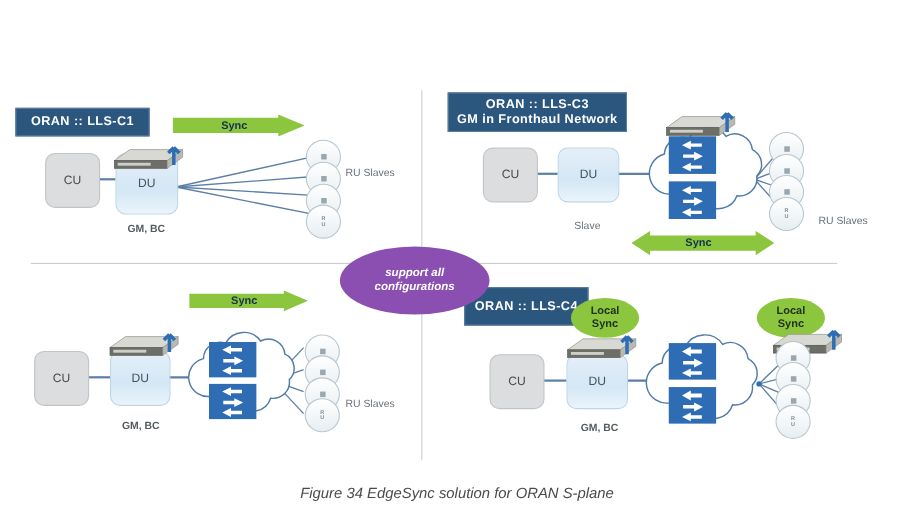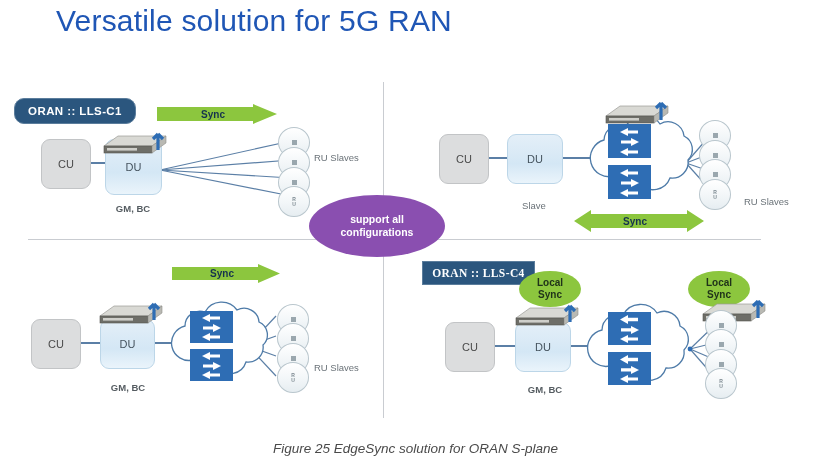--- a/index.html
+++ b/index.html
@@ -76,27 +76,26 @@
   .figcap{position:absolute;left:0;top:441px;width:831px;text-align:center;
           color:#4a4a4a;font-size:13.5px;font-style:italic;
           font-family:"Liberation Sans","DejaVu Sans",sans-serif;}
 </style>
 </head>
 <body>
 
 <div class="stage">
 
   <div class="title">
-    <span>Versatile  solution for 5G RAN</span>
   </div>
 
   <div class="vdiv"></div>
   <div class="hdiv"></div>
 
-  <div class="badge" style="left:14px;top:98px;width:122px;height:26px;border-radius:10px;">
+  <div class="badge" style="left:14px;top:98px;width:122px;height:26px;">
     <span>ORAN :: LLS-C1</span>
   </div>
 
   <div class="sync-arrow" style="left:157px;top:104px;width:120px;height:20px;">
     <svg width="120" height="20" viewBox="0 0 120 20">
       <polygon points="0,3 96,3 96,0 120,10 96,20 96,17 0,17" fill="#8CC63E"></polygon>
     </svg>
     <span class="lbl">Sync</span>
   </div>
 
@@ -139,20 +138,24 @@
     <i></i>
   </div>
   <div class="ru" style="left:278px;top:186px;width:30px;height:29px;">
     <b>R</b>
     <b>U</b>
   </div>
   <div class="cap" style="left:314px;top:152px;width:62px;text-align:left;">
     <span>RU Slaves</span>
   </div>
 
+  <div class="badge" style="left:407px;top:84px;width:163px;height:36px;">
+    <span>ORAN :: LLS-C3</span>
+    <span>GM in Fronthaul Network</span>
+  </div>
 
   <svg class="lines" width="831" height="469">
     <line x1="487" y1="158" x2="507" y2="158" stroke="#5B7FA6" stroke-width="2"></line>
     <line x1="561" y1="158" x2="592" y2="158" stroke="#5B7FA6" stroke-width="2"></line>
     <line x1="686" y1="163" x2="712" y2="133" stroke="#5B7FA6" stroke-width="1.2"></line>
     <line x1="686" y1="163" x2="712" y2="153" stroke="#5B7FA6" stroke-width="1.2"></line>
     <line x1="686" y1="163" x2="712" y2="172" stroke="#5B7FA6" stroke-width="1.2"></line>
     <line x1="686" y1="163" x2="712" y2="192" stroke="#5B7FA6" stroke-width="1.2"></line>
     <circle cx="686" cy="163" r="2.4" fill="#2E6DB4"></circle>
   </svg>
@@ -296,21 +299,21 @@
     <i></i>
   </div>
   <div class="ru" style="left:277px;top:362px;width:30px;height:29px;">
     <b>R</b>
     <b>U</b>
   </div>
   <div class="cap" style="left:314px;top:362px;width:62px;text-align:left;">
     <span>RU Slaves</span>
   </div>
 
-  <div class="badge" style="left:422px;top:261px;width:113px;height:24px;font-family:Liberation Serif, serif;">
+  <div class="badge" style="left:422px;top:261px;width:113px;height:35px;">
     <span>ORAN :: LLS-C4</span>
   </div>
 
   <div class="gell" style="left:519px;top:258px;width:62px;height:36px;">
     <span>Local</span>
     <span>Sync</span>
   </div>
   <div class="gell" style="left:688px;top:258px;width:62px;height:36px;">
     <span>Local</span>
     <span>Sync</span>
@@ -386,22 +389,22 @@
     <i></i>
   </div>
   <div class="ru" style="left:705px;top:349px;width:30px;height:29px;">
     <i></i>
   </div>
   <div class="ru" style="left:705px;top:368px;width:30px;height:29px;">
     <b>R</b>
     <b>U</b>
   </div>
 
-  <div class="purple" style="left:309px;top:195px;width:136px;height:62px;">
+  <div class="purple" style="left:309px;top:224px;width:136px;height:62px;font-style:italic;">
     <span>support all</span>
     <span>configurations</span>
   </div>
 
   <div class="figcap">
-    <span>Figure 25 EdgeSync solution for ORAN S-plane</span>
+    <span>Figure 34 EdgeSync solution for ORAN S-plane</span>
   </div>
 
 </div>
 
 </body></html>

